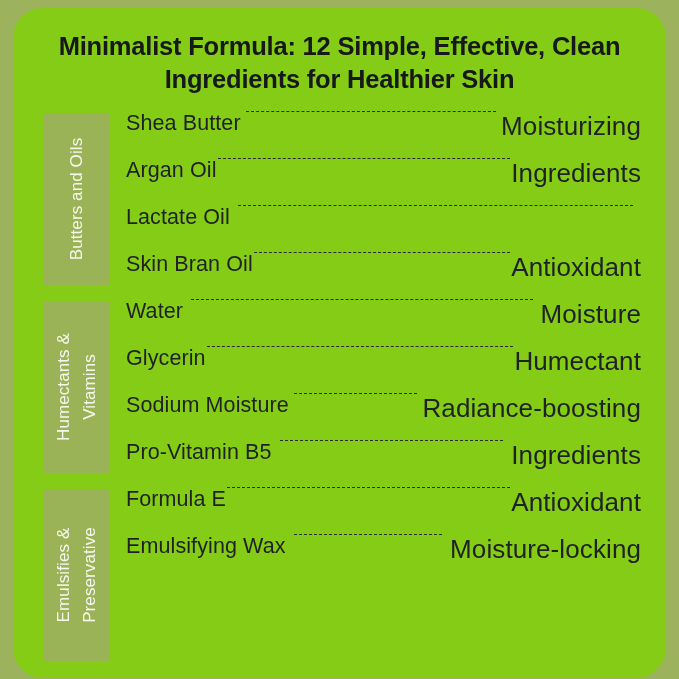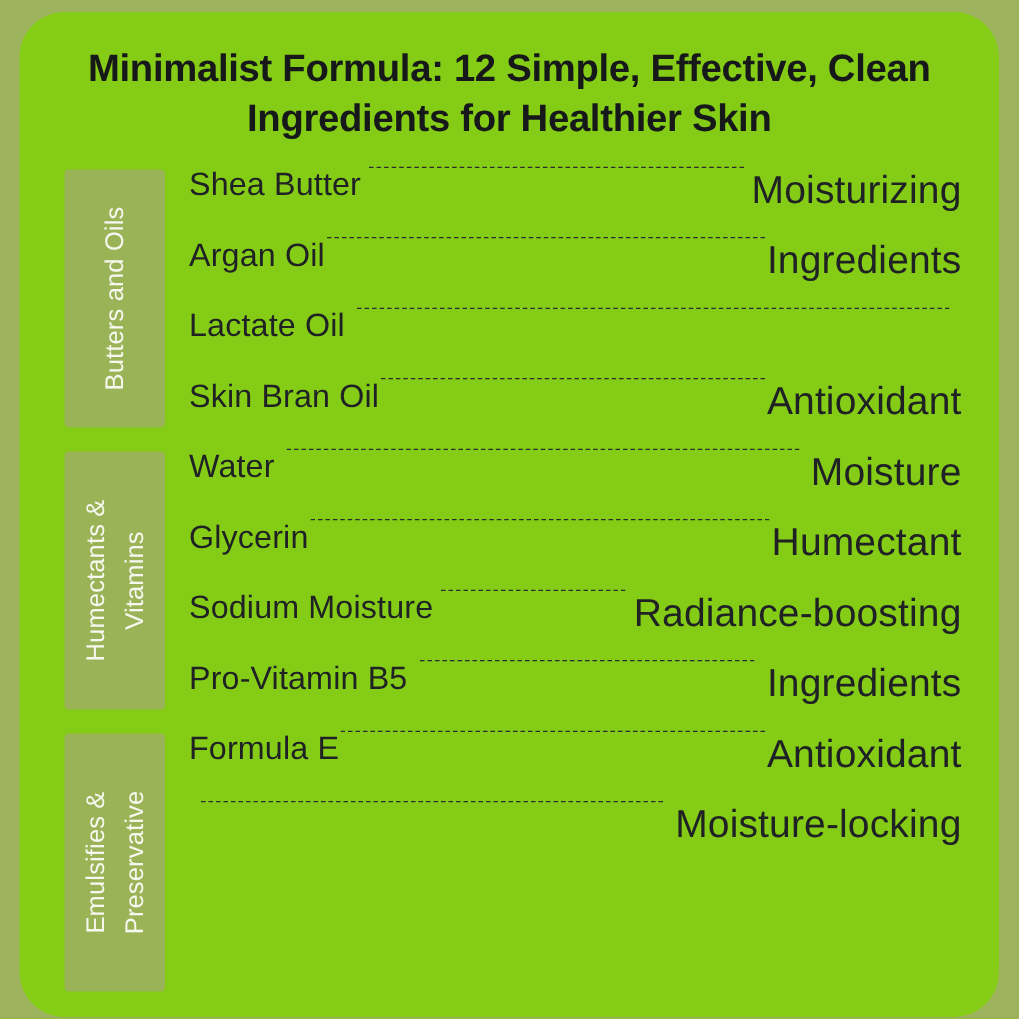--- a/index.html
+++ b/index.html
@@ -215,20 +215,21 @@
         <div class="group-label">
           <div class="group-label-inner">Emulsifies &amp; Preservative</div>
         </div>
         <div class="rows">
           <div class="row snug">
             <span class="ing">Formula E</span>
             <span class="leader"></span>
             <span class="benefit">Antioxidant</span>
           </div>
           <div class="row tight">
+            <span class="ing">Emulsifying Wax</span>
             <span class="leader"></span>
             <span class="benefit">Moisture-locking</span>
           </div>
         </div>
       </div>
 
     </div>
   </div>
 </div>
 

